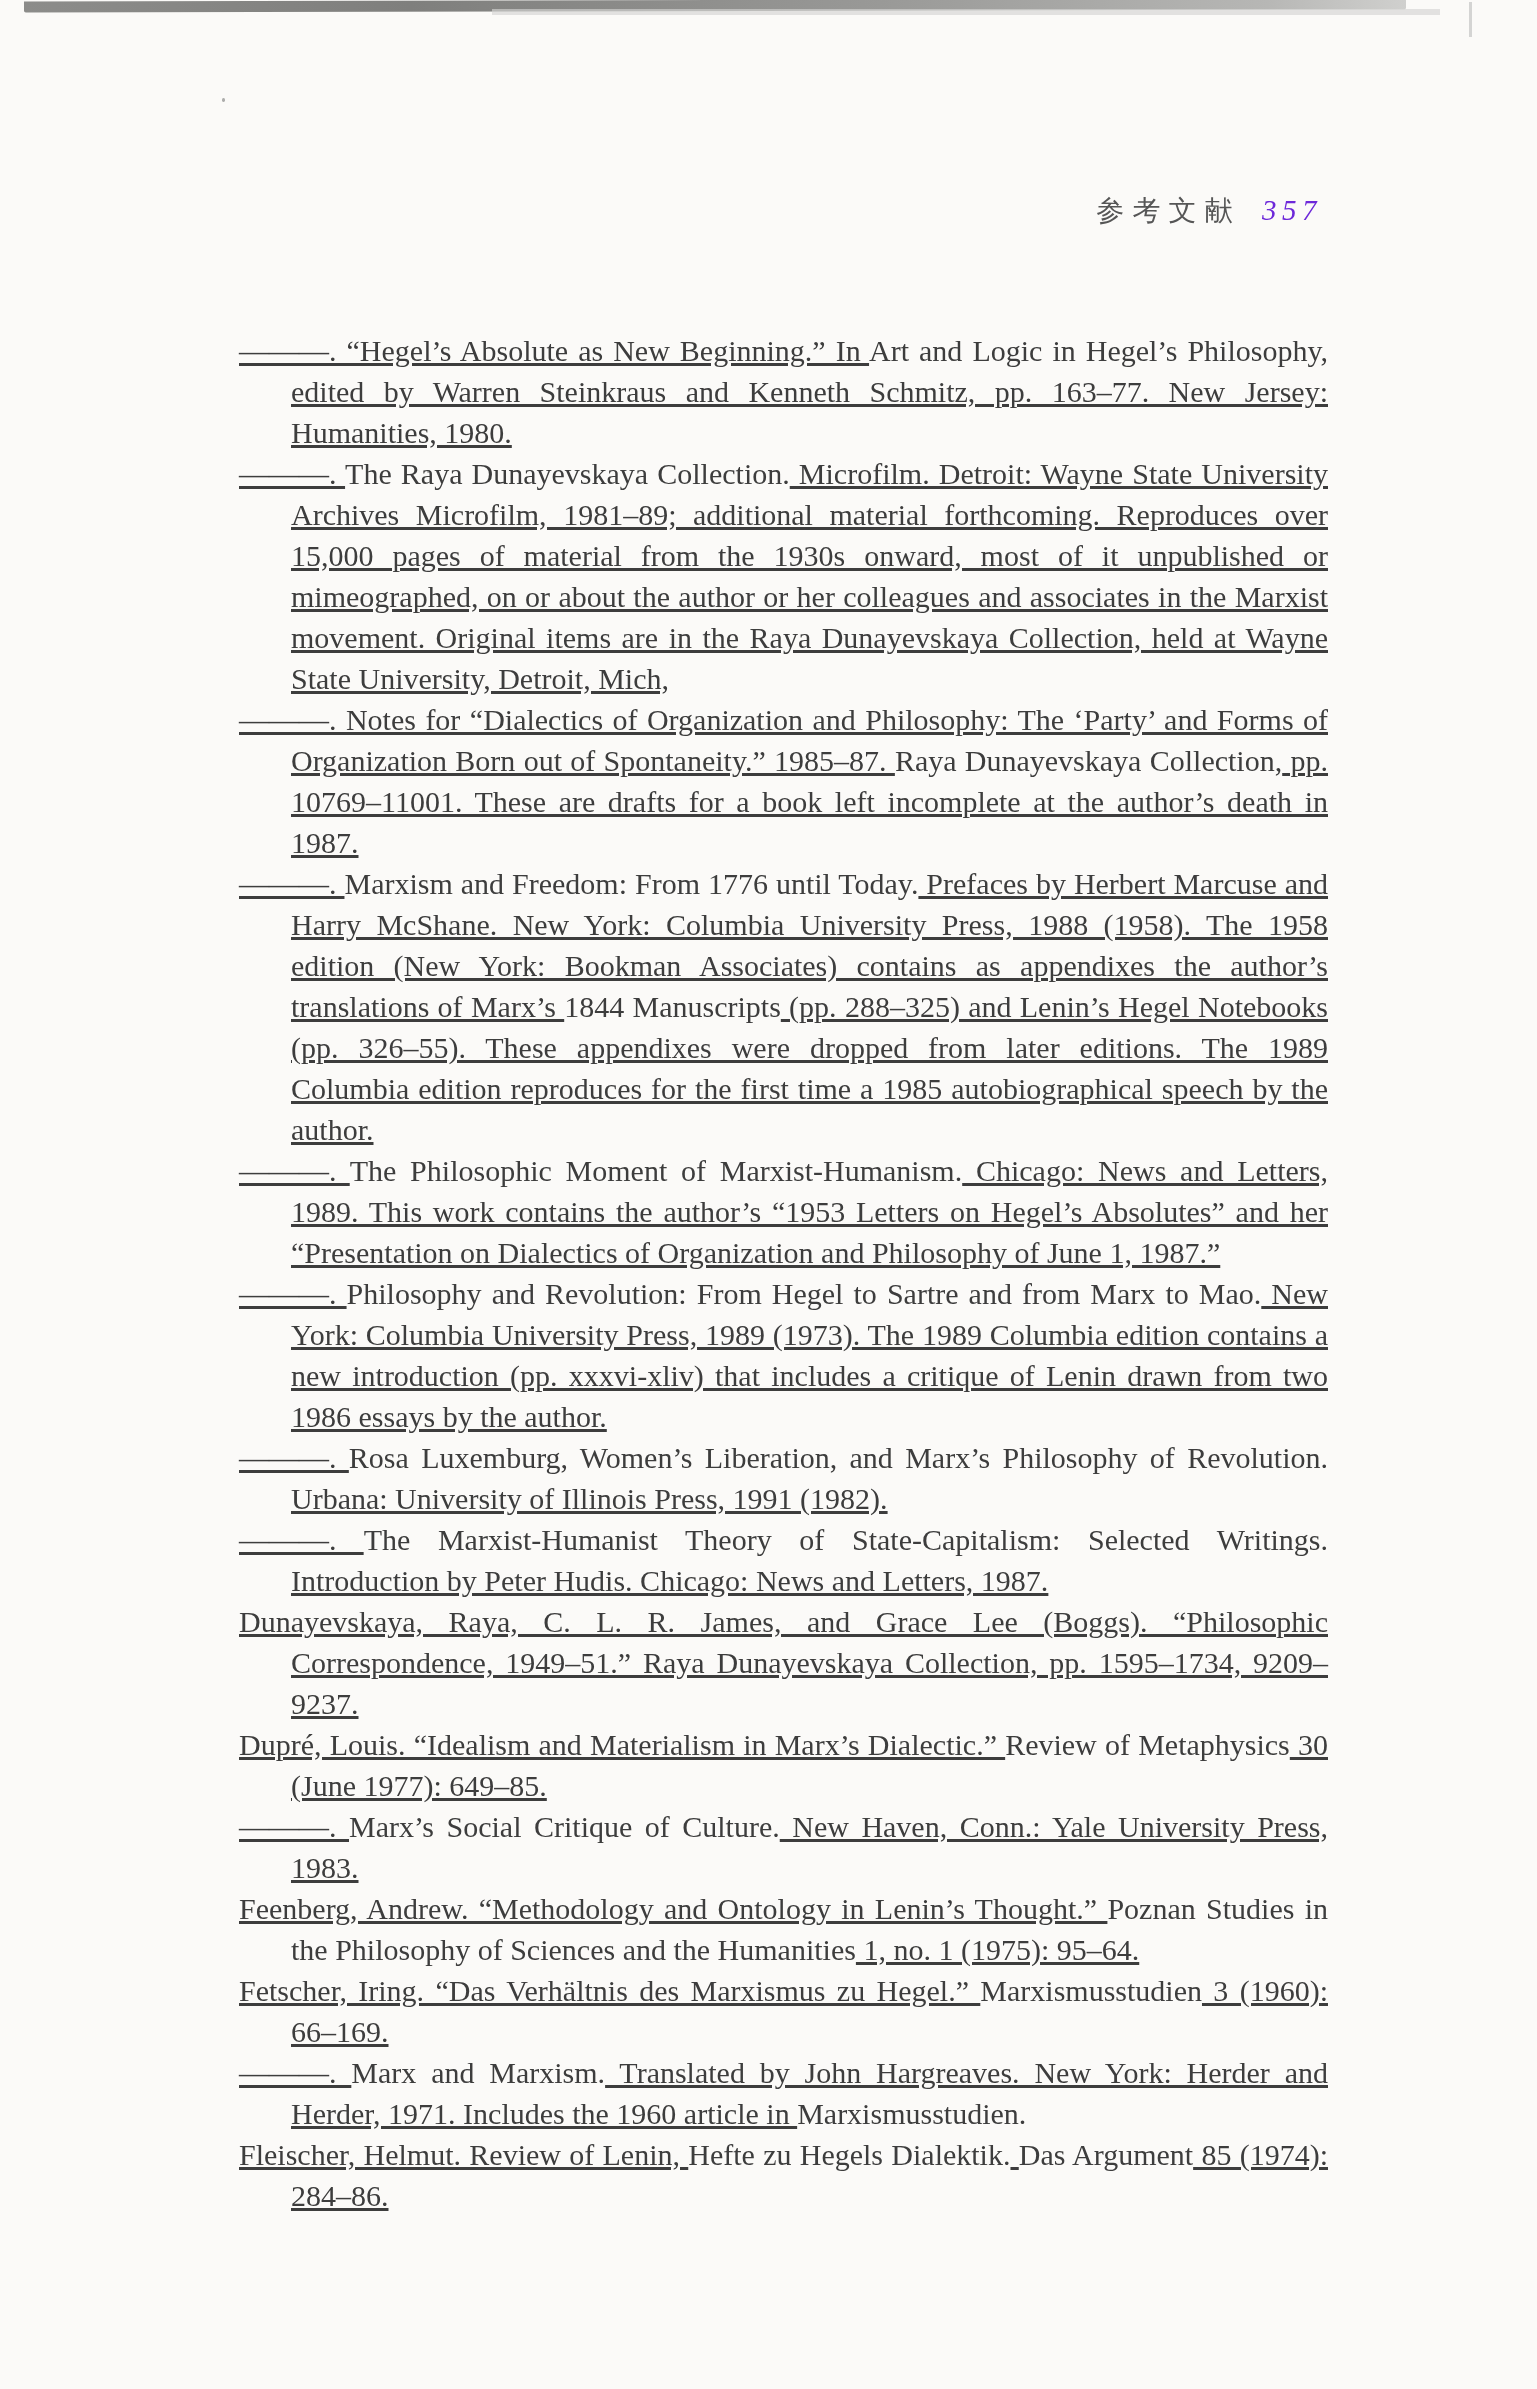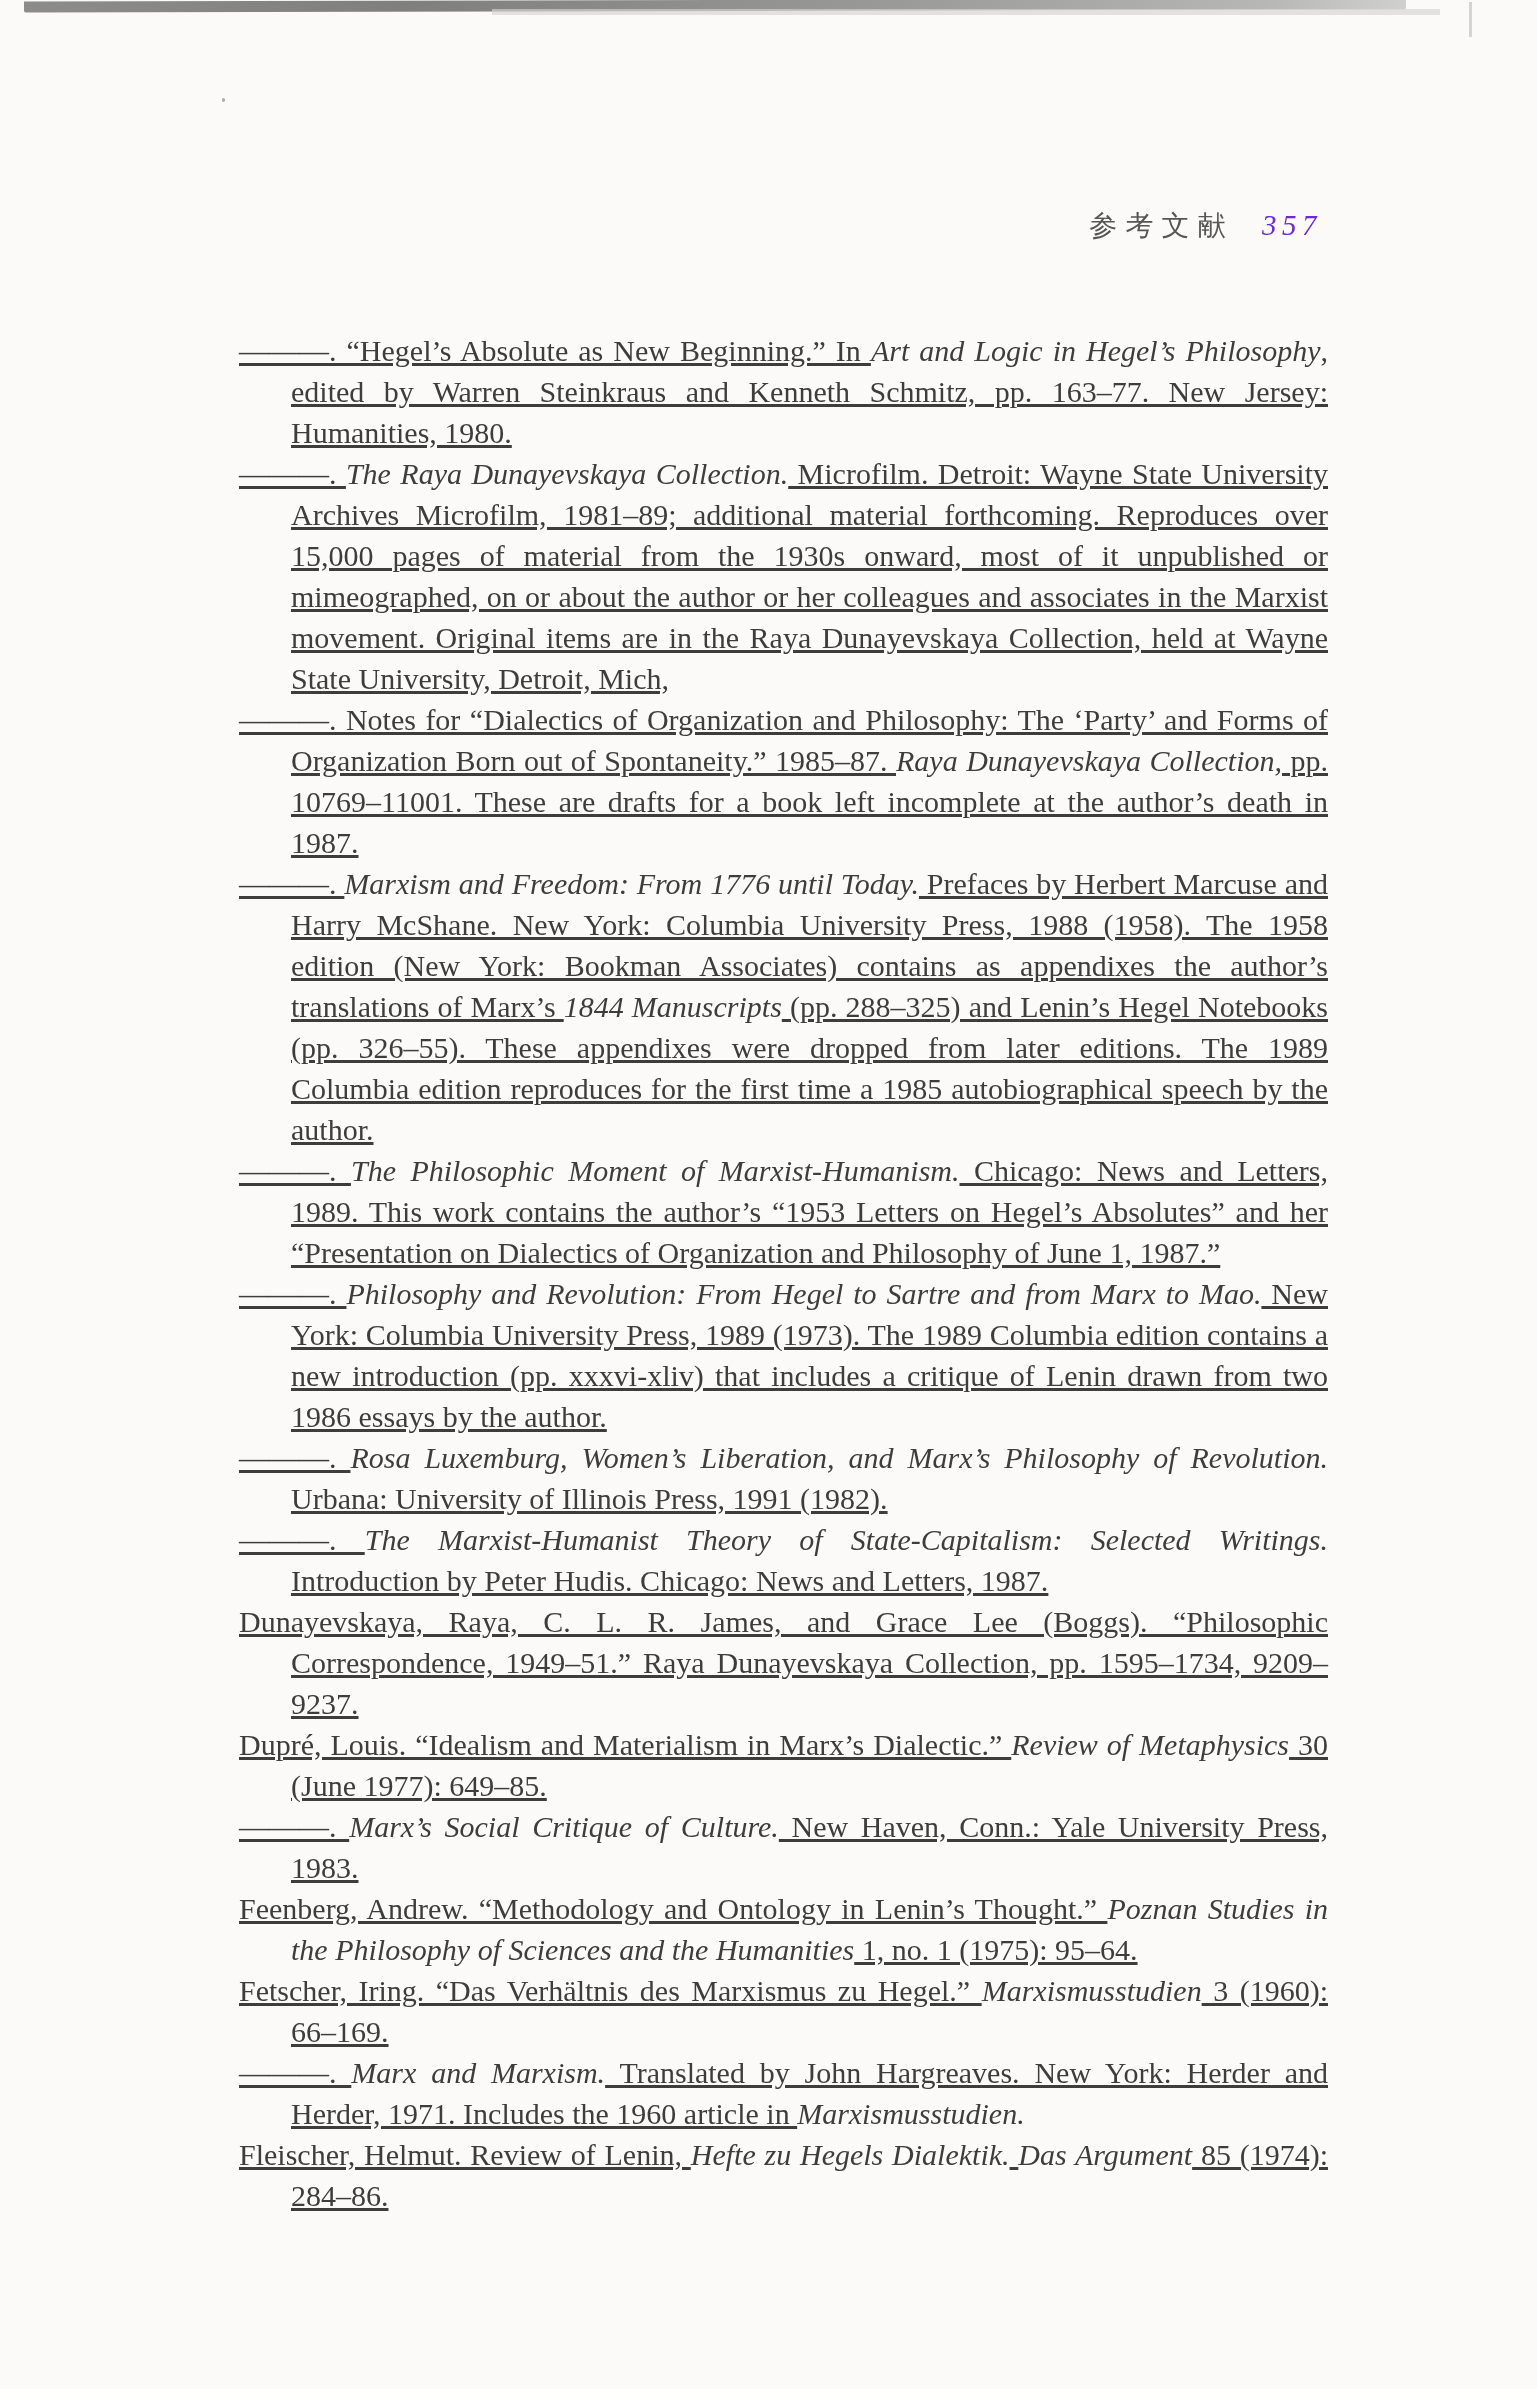--- a/index.html
+++ b/index.html
@@ -28,22 +28,22 @@
   .scan-edge-right {
     position: absolute; top: 1.8px; right: 66px; width: 2.7px; height: 35px;
     background: #cbcbc9; opacity: 0.8;
   }
   .speckle { position: absolute; width: 2.7px; height: 3.6px; background: #9a9a98; border-radius: 50%; opacity: .8; }
   .speckle.s1 { left: 222px; top: 98px; }
   .speckle.s2 { left: 427px; top: 470px; height: 2.7px; }
 
   
   .running-head {
-    position: absolute; top: 207px; right: 216px;
-    display: flex; align-items: baseline; gap: 28px;
+    position: absolute; top: 192px; right: 216px;
+    display: flex; align-items: baseline; gap: 21px;
     color: #565656;
     text-align: right;
   }
   .running-head .cjk {
     font-size: 28px; letter-spacing: 8.2px;
     font-family: "Liberation Serif", "DejaVu Serif", serif;
   }
   .running-head .folio {
     font-size: 29px; font-style: italic; letter-spacing: 5.5px;
     color: #6d28d9;
@@ -54,21 +54,21 @@
     position: absolute; left: 239px; top: 330px; width: 1089px;
     font-size: 30px; line-height: 41px;
     color: #3d3d3d;
     text-align: justify;
   }
   .bib p.bib-entry {
     margin: 0;
     padding-left: 52px;
     text-indent: -52px;
   }
-  .bib .it { font-style: italic; }
+  .bib .it { }
   .bib .rm { font-style: normal; text-decoration: underline; }
 </style>
 </head>
 <body>
 
 <div class="page">
 
   <div class="scan-band-top"></div>
   <div class="scan-band-top-2"></div>
   <div class="scan-edge-right"></div>

